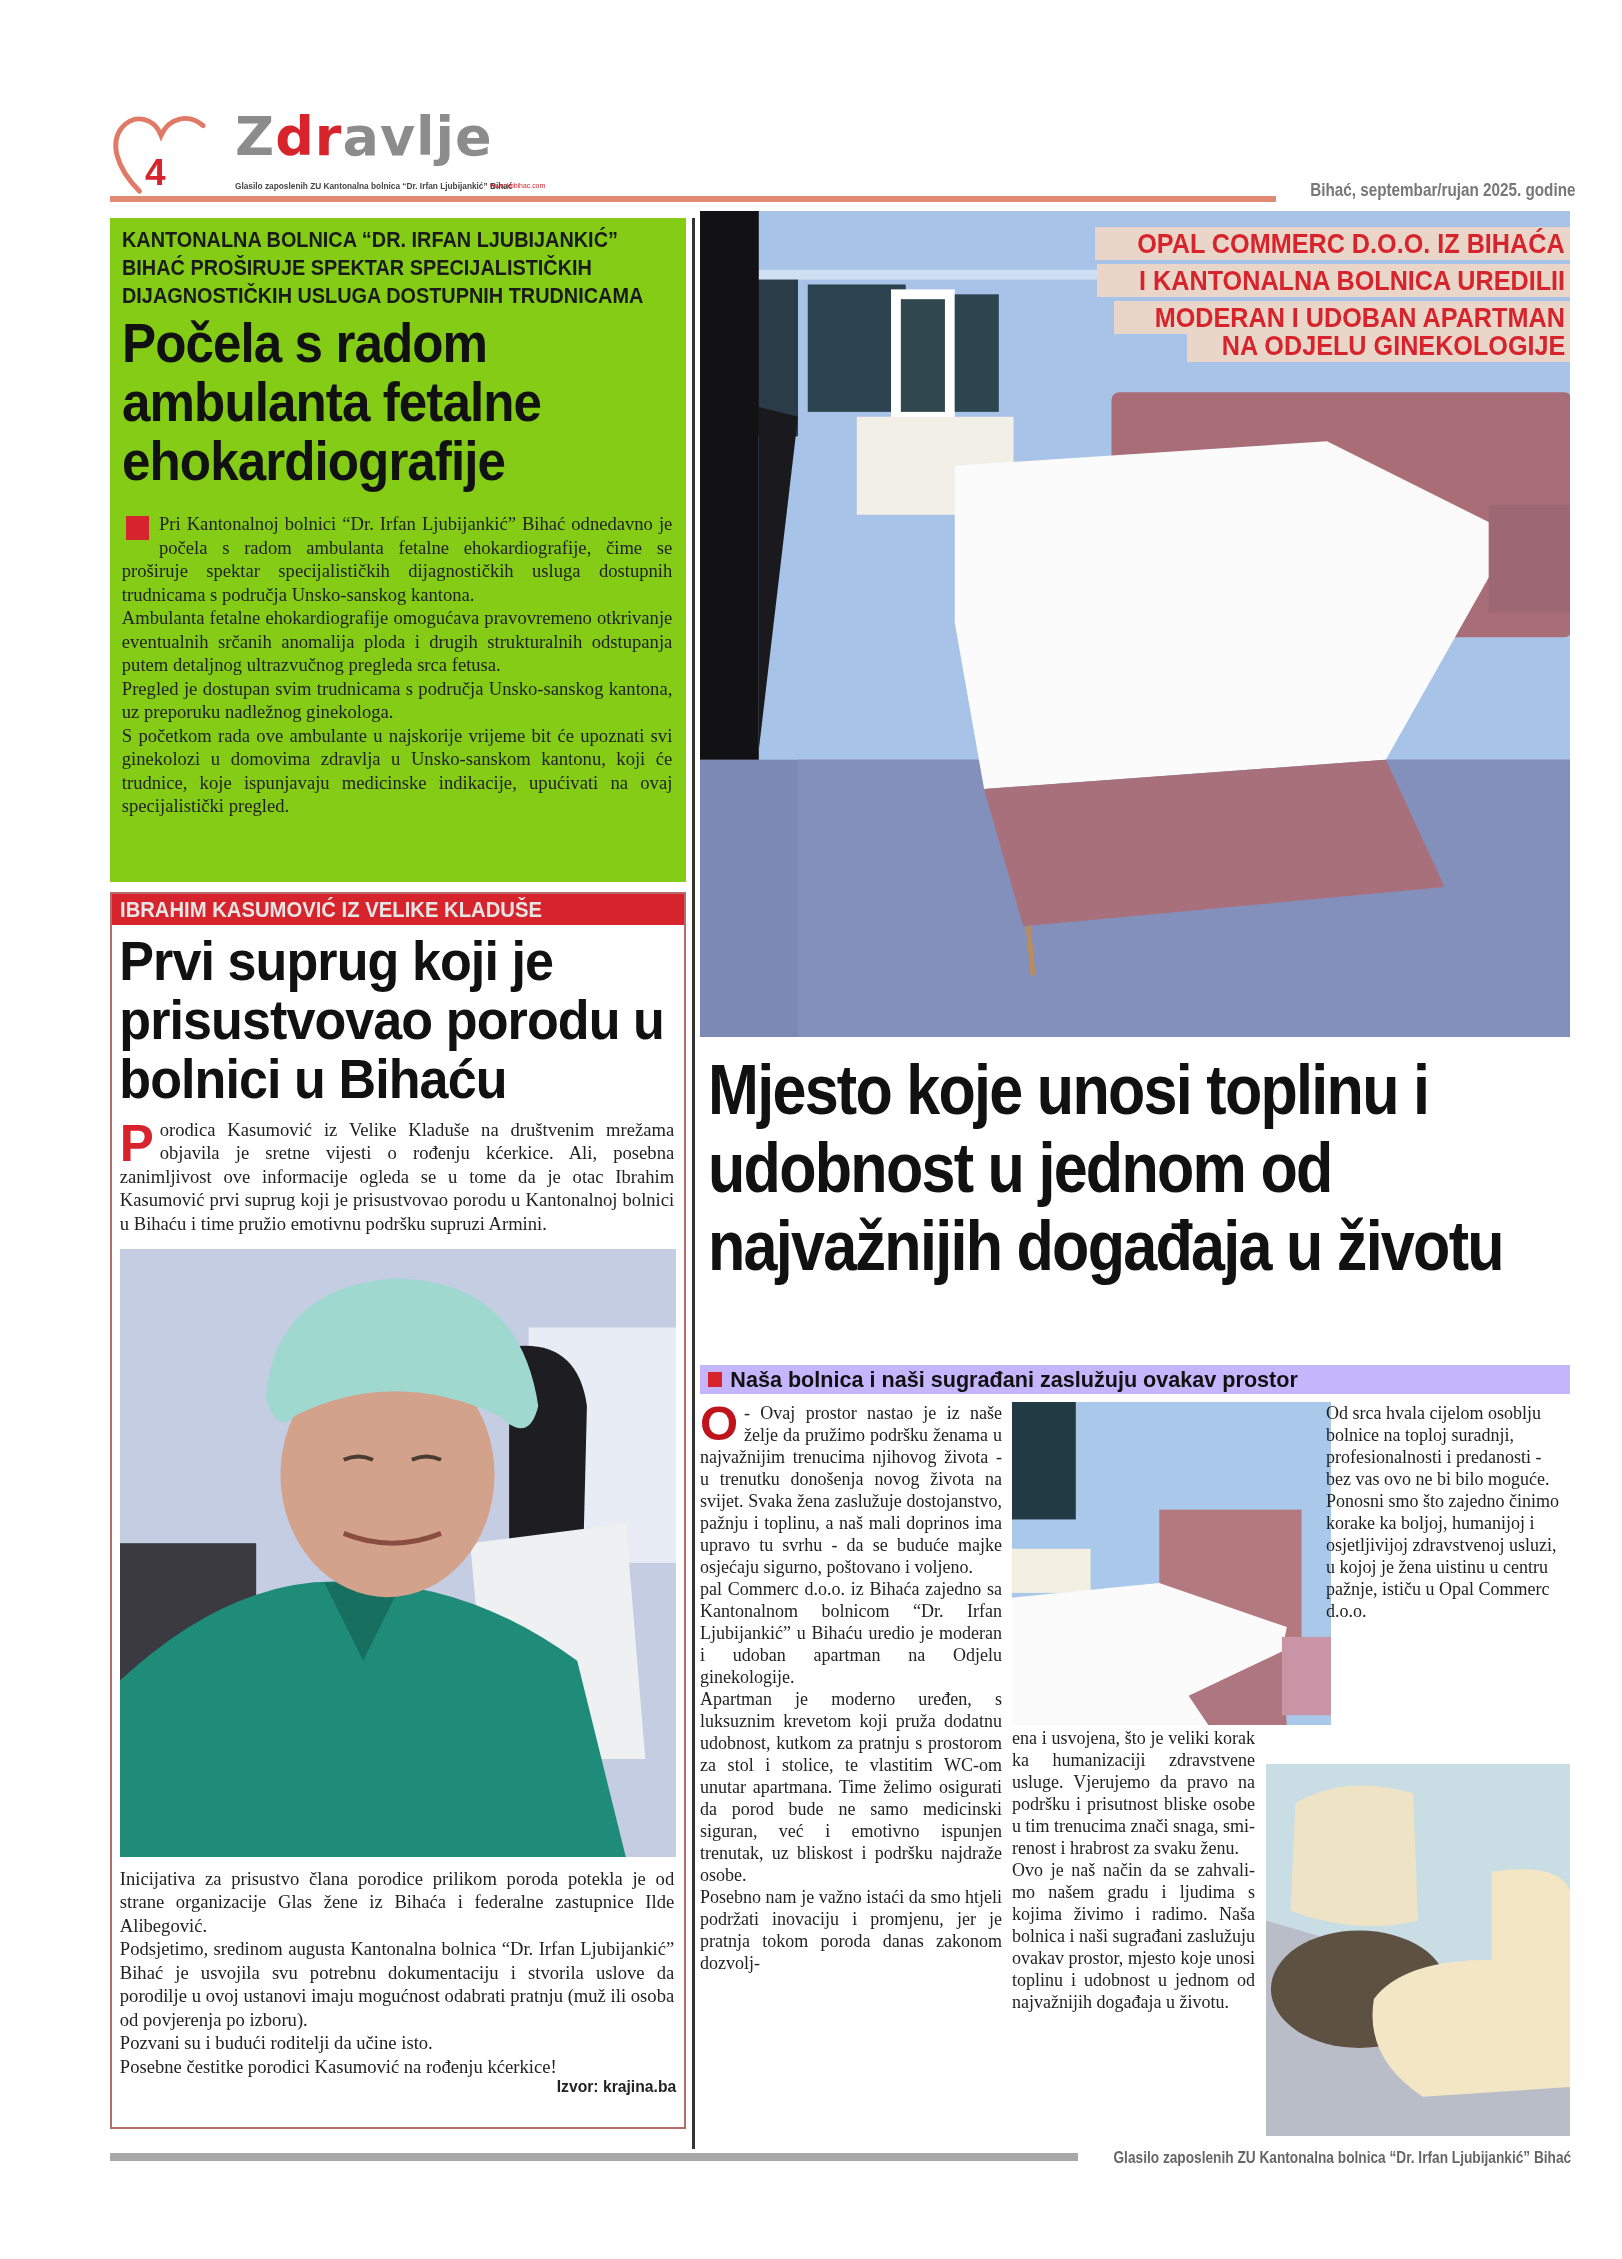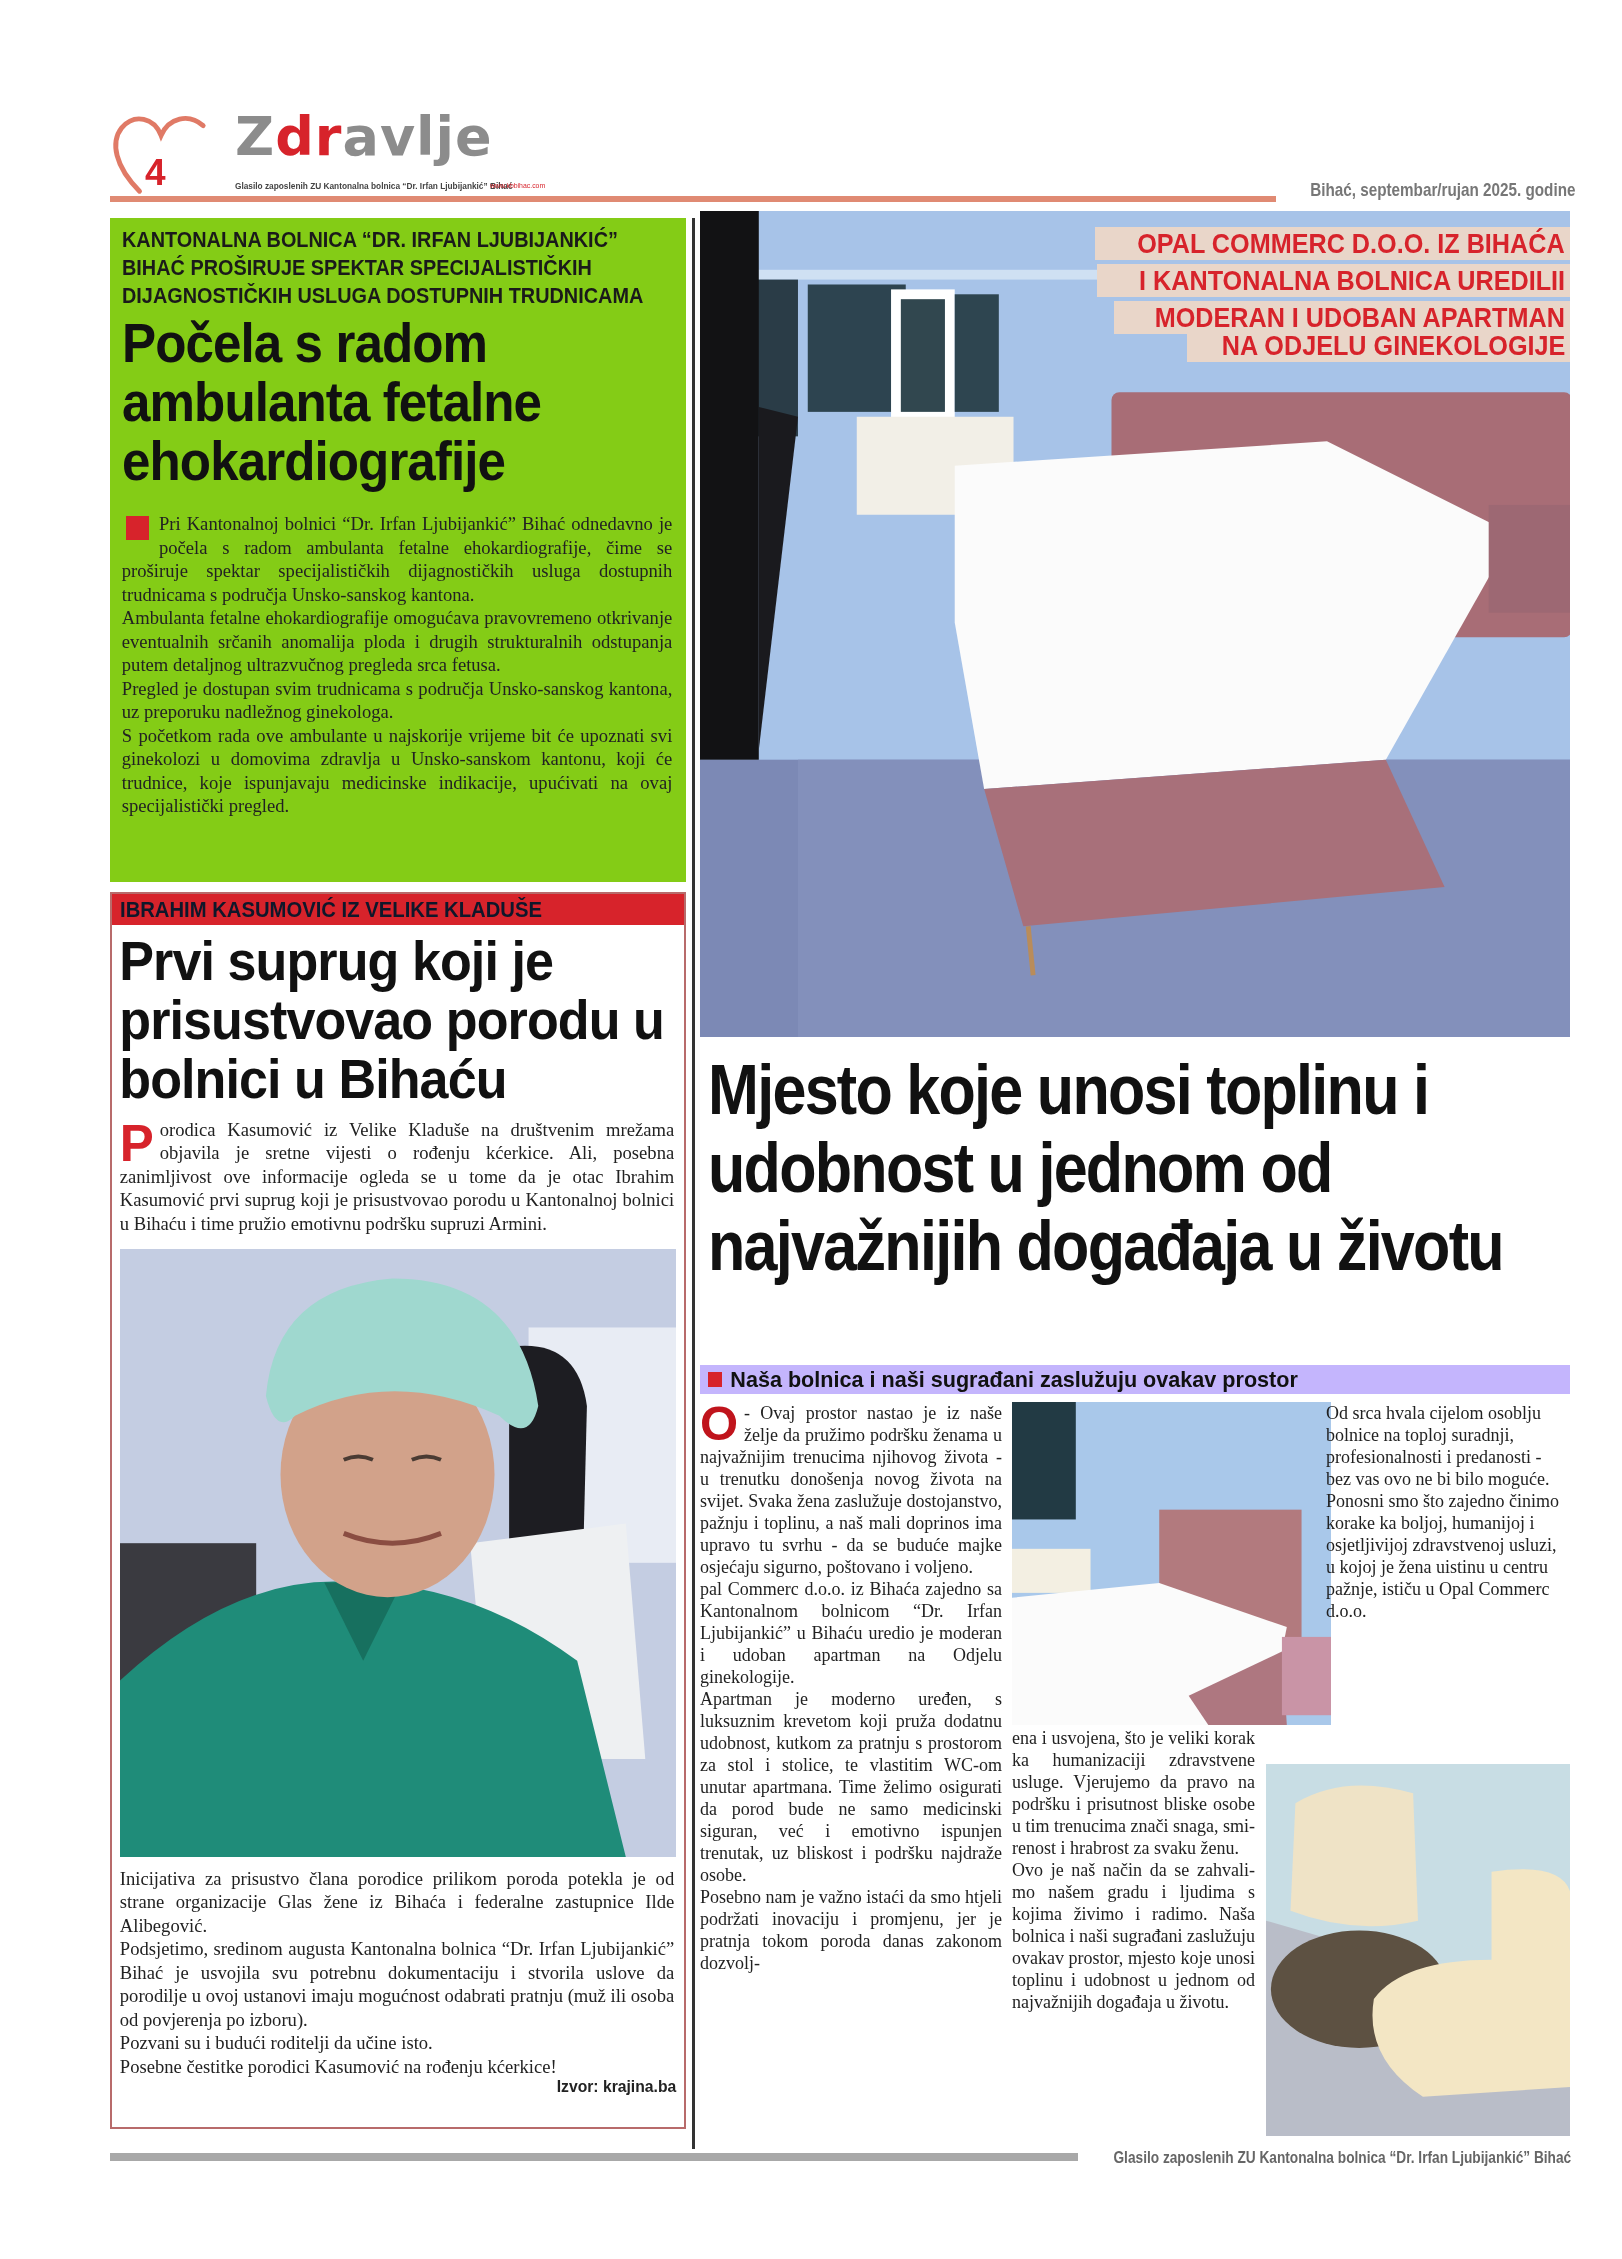--- a/index.html
+++ b/index.html
@@ -18,21 +18,21 @@
   .art1 { position: absolute; left: 110px; top: 218px; width: 576px; height: 664px; background: #84cc16; padding: 7.8px 13.7px 0 11.8px; }
   .kicker { font-family: "Liberation Sans", sans-serif; font-weight: bold; font-size: 21.6px; line-height: 28px; color: #1a1a1a; transform: scaleX(0.92); transform-origin: left; width: 603px; }
   .headline1 { font-family: "Liberation Sans", sans-serif; font-weight: bold; font-size: 55px; line-height: 59px; color: #111; letter-spacing: -1px; margin-top: 3.9px; transform: scaleX(0.93); transform-origin: left; width: 608px; }
   .body { font-family: "Liberation Serif", serif; font-size: 18.6px; line-height: 23.5px; color: #222; text-align: justify; }
   .art1 .body { margin-top: 21.6px; }
   .bullet-sq { display: inline-block; width: 23.5px; height: 23.5px; background: #d7232b; float: left; margin: 3.9px 9.8px 0 3.9px; }
   .body p { margin: 0; }
 
   
   .art2 { position: absolute; left: 110px; top: 892px; width: 576px; height: 1237px; border: 2px solid #b86b6b; }
-  .art2-kicker { background: #d7232b; color: #0f172a; font-family: "Liberation Sans", sans-serif; font-weight: bold; font-size: 22.5px; height: 31px; line-height: 31px; padding-left: 7.8px; }
+  .art2-kicker { background: #d7232b; color: #e5e5e5; font-family: "Liberation Sans", sans-serif; font-weight: bold; font-size: 22.5px; height: 31px; line-height: 31px; padding-left: 7.8px; }
   .art2-kicker span { display: inline-block; transform: scaleX(0.9); transform-origin: left; }
   .headline2 { font-family: "Liberation Sans", sans-serif; font-weight: bold; font-size: 56px; line-height: 59px; color: #111; padding: 5.9px 7.8px 0 7.8px; transform: scaleX(0.93); transform-origin: left; width: 608px; letter-spacing: -1px; }
   .art2 .body { padding: 9.8px 9.8px 0 7.8px; font-size: 18.6px; line-height: 23.5px; }
   .dropcap-p { float: left; font-family: "Liberation Sans", sans-serif; font-weight: bold; font-size: 51px; line-height: 43px; color: #d7232b; margin: 3.9px 5.9px 0 0; }
   .photo-man { margin: 13.7px 7.8px 0 7.8px; height: 608px; position: relative; overflow: hidden; background: linear-gradient(180deg,#c9d3e6 0%,#b8c2d8 40%,#8aa7b6 100%); }
   .source { text-align: right; font-family: "Liberation Sans", sans-serif; font-weight: bold; font-size: 15.7px; padding-right: 7.8px; }
 
   
   .col-rule { position: absolute; left: 692px; top: 218px; width: 2.9px; height: 1931px; background: #333; }
 

